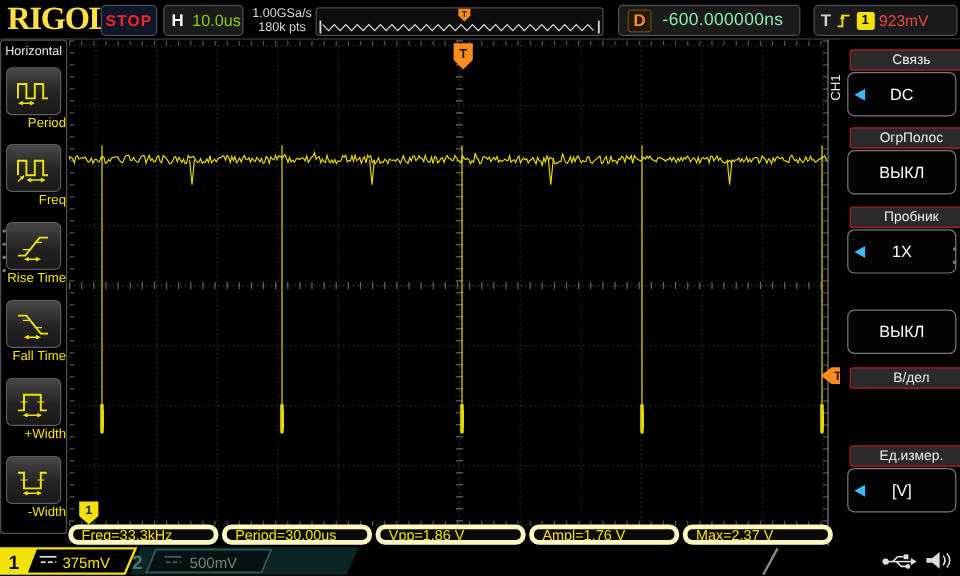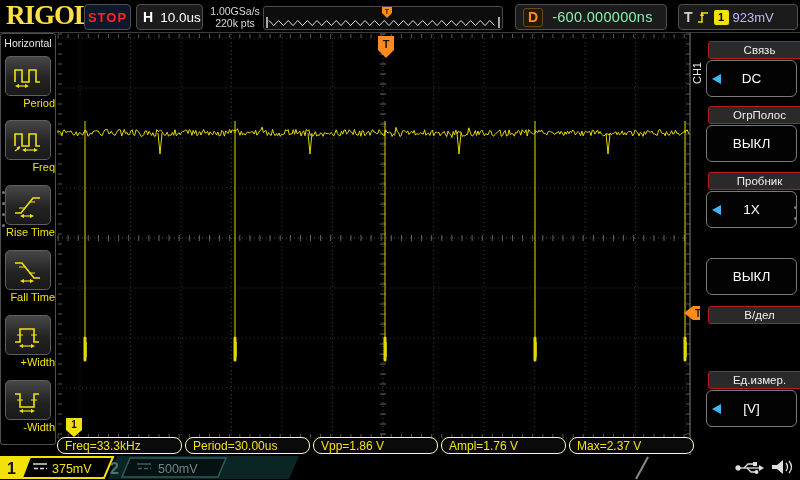--- a/index.html
+++ b/index.html
@@ -9,48 +9,48 @@
   .topbar{position:absolute;left:0;top:0;width:800px;height:33px;background:#000;
           border-bottom:1px solid #3c3c3c;box-sizing:border-box;}
   .logo{position:absolute;left:6px;top:0px;font-family:"Liberation Serif",serif;
         font-weight:bold;font-size:27px;color:#fde047;letter-spacing:-1px;}
   .tb-box{position:absolute;top:4px;height:26px;background:#1b1b1b;border:1px solid #4f4f4f;
           border-radius:4px;box-sizing:border-box;display:flex;align-items:center;}
   .stop{left:84px;width:47px;justify-content:center;color:#ff2525;font-weight:bold;
         font-size:13px;letter-spacing:1px;background:#0f172a;}
   .hbox{left:136px;width:67px;}
   .hlabel{color:#fff;font-weight:bold;font-size:14px;margin:0 7px 0 6px;}
-  .hval{color:#ffffff;font-size:13.5px;}
+  .hval{color:#84cc16;font-size:13.5px;}
   .sabox{position:absolute;left:207px;top:4px;width:56px;height:26px;display:flex;
          flex-direction:column;justify-content:center;color:#d8d8d8;font-size:10.5px;line-height:12px;text-align:center;}
   .preview{position:absolute;left:263px;top:6px;width:240px;height:24px;background:#0d0d0d;
            border:1px solid #4a4a4a;border-radius:3px;box-sizing:border-box;}
   .dbox{left:515px;width:152px;}
   .dlabel{color:#ff9020;font-weight:bold;font-size:14px;margin:0 9px 0 7px;background:#241806;
           border:1px solid #6b4a10;border-radius:3px;padding:0 4px;line-height:17px;}
   .dval{color:#86efac;font-size:14.5px;letter-spacing:.3px;}
   .tbox{left:678px;width:120px;padding:0 5px;}
   .tlabel{color:#d0d0d0;font-weight:bold;font-size:14px;margin-right:4px;}
   .chbadge{display:inline-block;width:15px;height:15px;background:#f2e20a;border-radius:2px;
            color:#000;font-weight:bold;font-size:11px;line-height:15px;text-align:center;margin:0 4px;}
-  .tlevel{color:#c4b5fd;font-size:13px;}
+  .tlevel{color:#ef4444;font-size:13px;}
   
   .leftmenu{position:absolute;left:0;top:33px;width:56px;height:412px;background:#000;
             border:1px solid #4f4f4f;border-radius:3px;box-sizing:border-box;}
   .menu-title{color:#e8e8e8;font-size:10.5px;text-align:center;margin-top:3px;}
   .litem{position:absolute;left:0;width:54px;text-align:right;}
   .ibtn{margin:0 auto;width:44px;height:38px;background:linear-gradient(#474747,#232323 55%,#191919);
         border:1px solid #5f5f5f;border-radius:5px;display:flex;align-items:center;justify-content:center;}
   .ilabel{color:#f2e20a;font-size:11px;margin-top:1px;white-space:nowrap;}
   .dotcol{position:absolute;width:4px;}
   .dot{width:3px;height:3px;border-radius:50%;background:#777;margin:8px 0;}
   
   #gridSvg{position:absolute;left:57px;top:33px;}
   .measbar{position:absolute;left:57px;top:437px;width:637px;height:17px;display:flex;gap:3px;z-index:5;}
-  .meas{flex:1 1 0;border:1px solid #fef9c3;border-radius:8px;background:#0a0a0a;color:#f2e20a;
+  .meas{flex:1 1 0;border:4px solid #fef9c3;border-radius:8px;background:#0a0a0a;color:#f2e20a;
         font-size:12px;display:flex;align-items:center;padding-left:7px;box-sizing:border-box;white-space:nowrap;overflow:hidden;}
   
   .rightmenu{position:absolute;left:700px;top:33px;width:100px;height:424px;background:#000;}
   .chlabel{position:absolute;left:680px;top:66px;width:36px;height:14px;color:#e8e8e8;font-size:11px;
            text-align:center;transform:rotate(-90deg);z-index:4;}
   .rlabel{position:absolute;left:8px;width:103px;height:18px;background:#2a2a2a;border:1px solid #b91c1c;
           border-radius:3px;color:#efefef;font-size:11.5px;display:flex;align-items:center;
           justify-content:center;box-sizing:border-box;}
   .rvalue{position:absolute;left:6px;width:91px;height:37px;background:#030303;border:1px solid #7a7a7a;
           border-radius:6px;color:#fff;font-size:13.5px;display:flex;align-items:center;
@@ -68,21 +68,21 @@
 
   <div class="topbar">
     <div class="logo">RIGOL</div>
     <div class="tb-box stop">STOP</div>
     <div class="tb-box hbox">
       <span class="hlabel">H</span>
       <span class="hval">10.0us</span>
     </div>
     <div class="sabox">
       <div>1.00GSa/s</div>
-      <div>220k pts</div>
+      <div>180k pts</div>
     </div>
     <div class="preview">
       <svg id="previewSvg" width="238" height="22">
           <line x1="3" y1="10" x2="3" y2="21" stroke="#ddd" stroke-width="1.5"></line>
           <line x1="235" y1="10" x2="235" y2="21" stroke="#ddd" stroke-width="1.5"></line>
           <polyline points="5.0,13.5 9.8,18.5 14.6,13.5 19.4,18.5 24.2,13.5 29.0,18.5 33.8,13.5 38.6,18.5 43.4,13.5 48.2,18.5 53.0,13.5 57.8,18.5 62.6,13.5 67.4,18.5 72.2,13.5 77.0,18.5 81.8,13.5 86.6,18.5 91.4,13.5 96.2,18.5 101.0,13.5 105.8,18.5 110.6,13.5 115.4,18.5 120.2,13.5 125.0,18.5 129.8,13.5 134.6,18.5 139.4,13.5 144.2,18.5 149.0,13.5 153.8,18.5 158.6,13.5 163.4,18.5 168.2,13.5 173.0,18.5 177.8,13.5 182.6,18.5 187.4,13.5 192.2,18.5 197.0,13.5 201.8,18.5 206.6,13.5 211.4,18.5 216.2,13.5 221.0,18.5 225.8,13.5 230.6,18.5 " stroke="#e0e0e0" fill="none" stroke-width="1"></polyline>
           <g>
             <polygon points="118,0 128,0 128,6 123,11 118,6" fill="#ff8a1e"></polygon>
             <text x="123" y="7" font-size="7" font-weight="bold" fill="#222" text-anchor="middle">T</text>
           </g>

